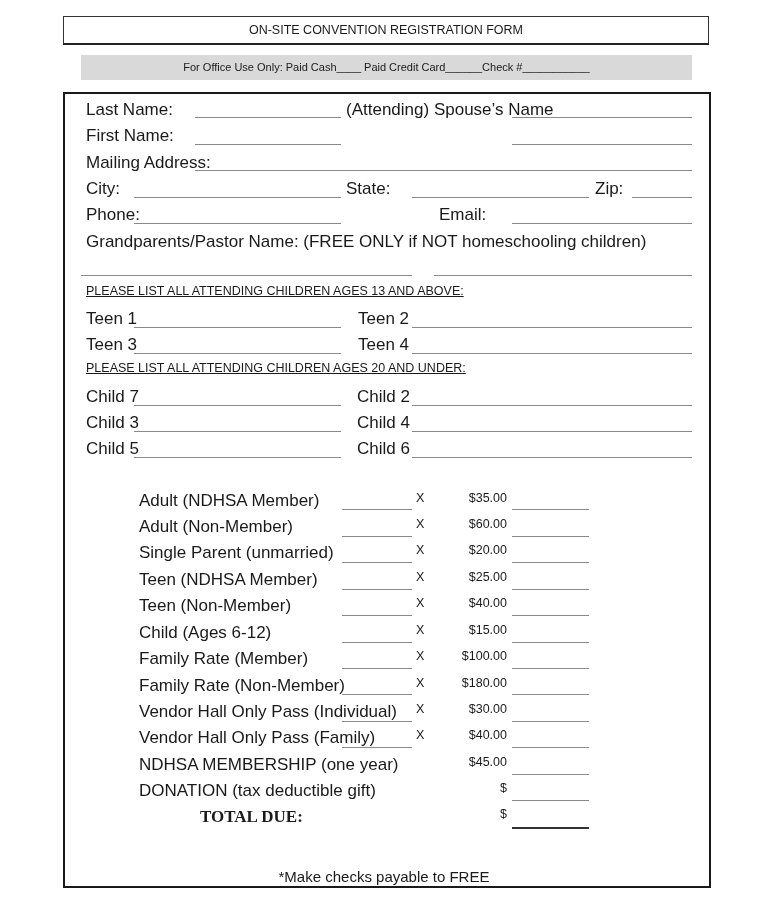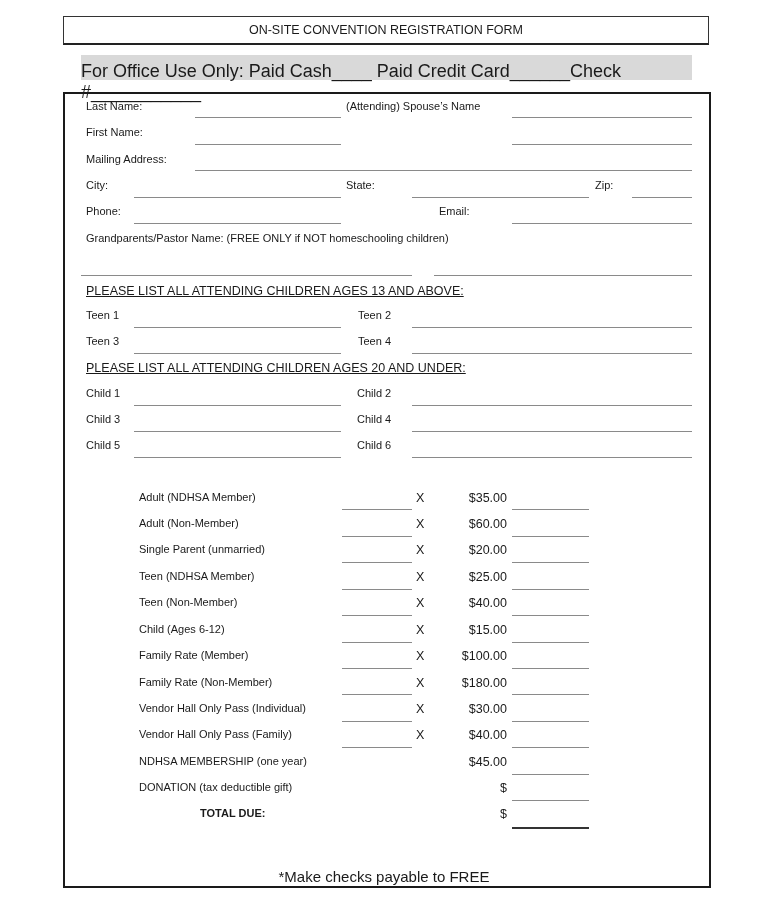--- a/index.html
+++ b/index.html
@@ -2,29 +2,29 @@
 <html><head>
 <meta charset="utf-8">
 <style>
   html, body { margin:0; padding:0; background:#ffffff; }
   body { width:768px; height:919px; position:relative; overflow:hidden;
          font-family:"Liberation Sans", sans-serif; color:#1a1a1a; }
   .abs { position:absolute; }
   .title-box { left:63px; top:16px; width:644px; height:26px; border:1.5px solid #333; border-bottom:2.5px solid #222; }
   .title-text { position:absolute; left:0; right:0; top:6px; text-align:center; font-size:12.5px; }
   .office-bar { left:81px; top:55px; width:611px; height:25px; background:#d9d9d9; }
-  .office-text { position:absolute; left:0; right:0; top:6px; text-align:left; font-size:18px; }
+  .office-text { position:absolute; left:0; right:0; top:6px; text-align:center; font-size:11px; }
   .main-box { left:63px; top:92px; width:644px; height:792px; border:2px solid #1a1a1a; }
-  .lbl { position:absolute; font-size:11px; white-space:nowrap; }
+  .lbl { position:absolute; font-size:17px; white-space:nowrap; }
   .line { position:absolute; height:0; border-top:1px solid #8a8a8a; }
   .line.heavy { border-top:2px solid #333; }
   .hdr { position:absolute; font-size:12.5px; text-decoration:underline; white-space:nowrap; }
   .price { position:absolute; font-size:12.5px; text-align:right; width:70px; }
   .xmark { position:absolute; font-size:12.5px; }
-  .bold { font-weight:bold; }
+  .bold { font-weight:bold;font-family:Liberation Serif, serif; }
   .footer { position:absolute; left:0; right:0; top:868px; text-align:center; font-size:15px; }
 </style>
 </head>
 <body>
 
 <div class="abs title-box">
   <div class="title-text">ON-SITE CONVENTION REGISTRATION FORM</div>
 </div>
 
 <div class="abs office-bar">
@@ -70,21 +70,21 @@
   <span class="lbl" style="left:358px;top:309px">Teen 2</span>
   <div class="line" style="left:412px;top:327px;width:280px"></div>
   <span class="lbl" style="left:86px;top:335px">Teen 3</span>
   <div class="line" style="left:134px;top:353px;width:207px"></div>
   <span class="lbl" style="left:358px;top:335px">Teen 4</span>
   <div class="line" style="left:412px;top:353px;width:280px"></div>
 </div>
 
 <div>
   <span class="hdr" style="left:86px;top:361px">PLEASE LIST ALL ATTENDING CHILDREN AGES 20 AND UNDER:</span>
-  <span class="lbl" style="left:86px;top:387px">Child 1</span>
+  <span class="lbl" style="left:86px;top:387px">Child 7</span>
   <div class="line" style="left:134px;top:405px;width:207px"></div>
   <span class="lbl" style="left:357px;top:387px">Child 2</span>
   <div class="line" style="left:412px;top:405px;width:280px"></div>
   <span class="lbl" style="left:86px;top:413px">Child 3</span>
   <div class="line" style="left:134px;top:431px;width:207px"></div>
   <span class="lbl" style="left:357px;top:413px">Child 4</span>
   <div class="line" style="left:412px;top:431px;width:280px"></div>
   <span class="lbl" style="left:86px;top:439px">Child 5</span>
   <div class="line" style="left:134px;top:457px;width:207px"></div>
   <span class="lbl" style="left:357px;top:439px">Child 6</span>

